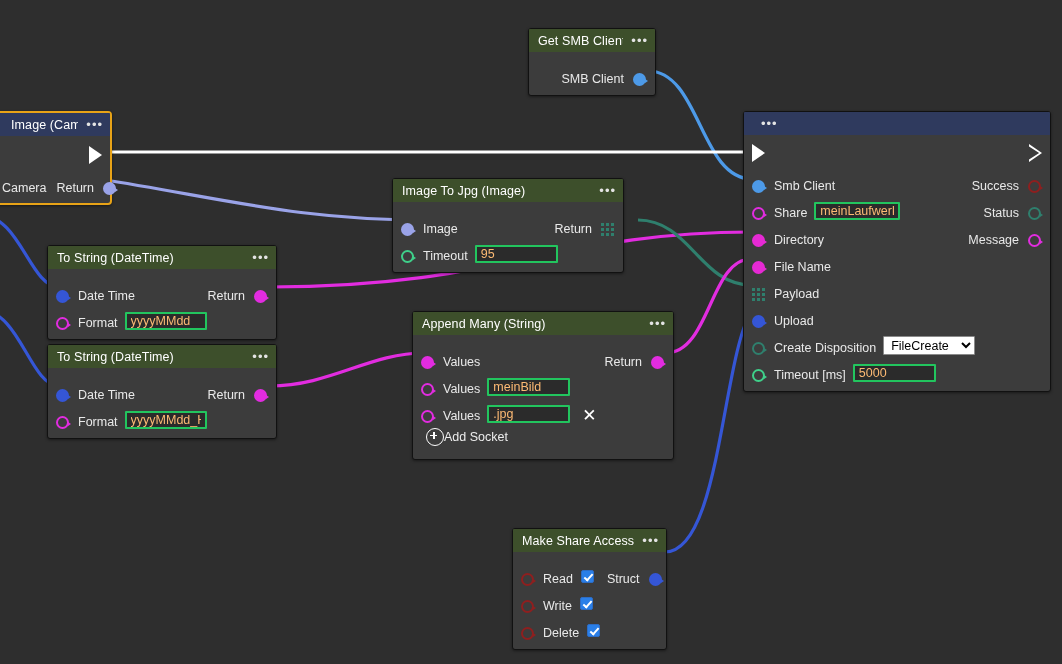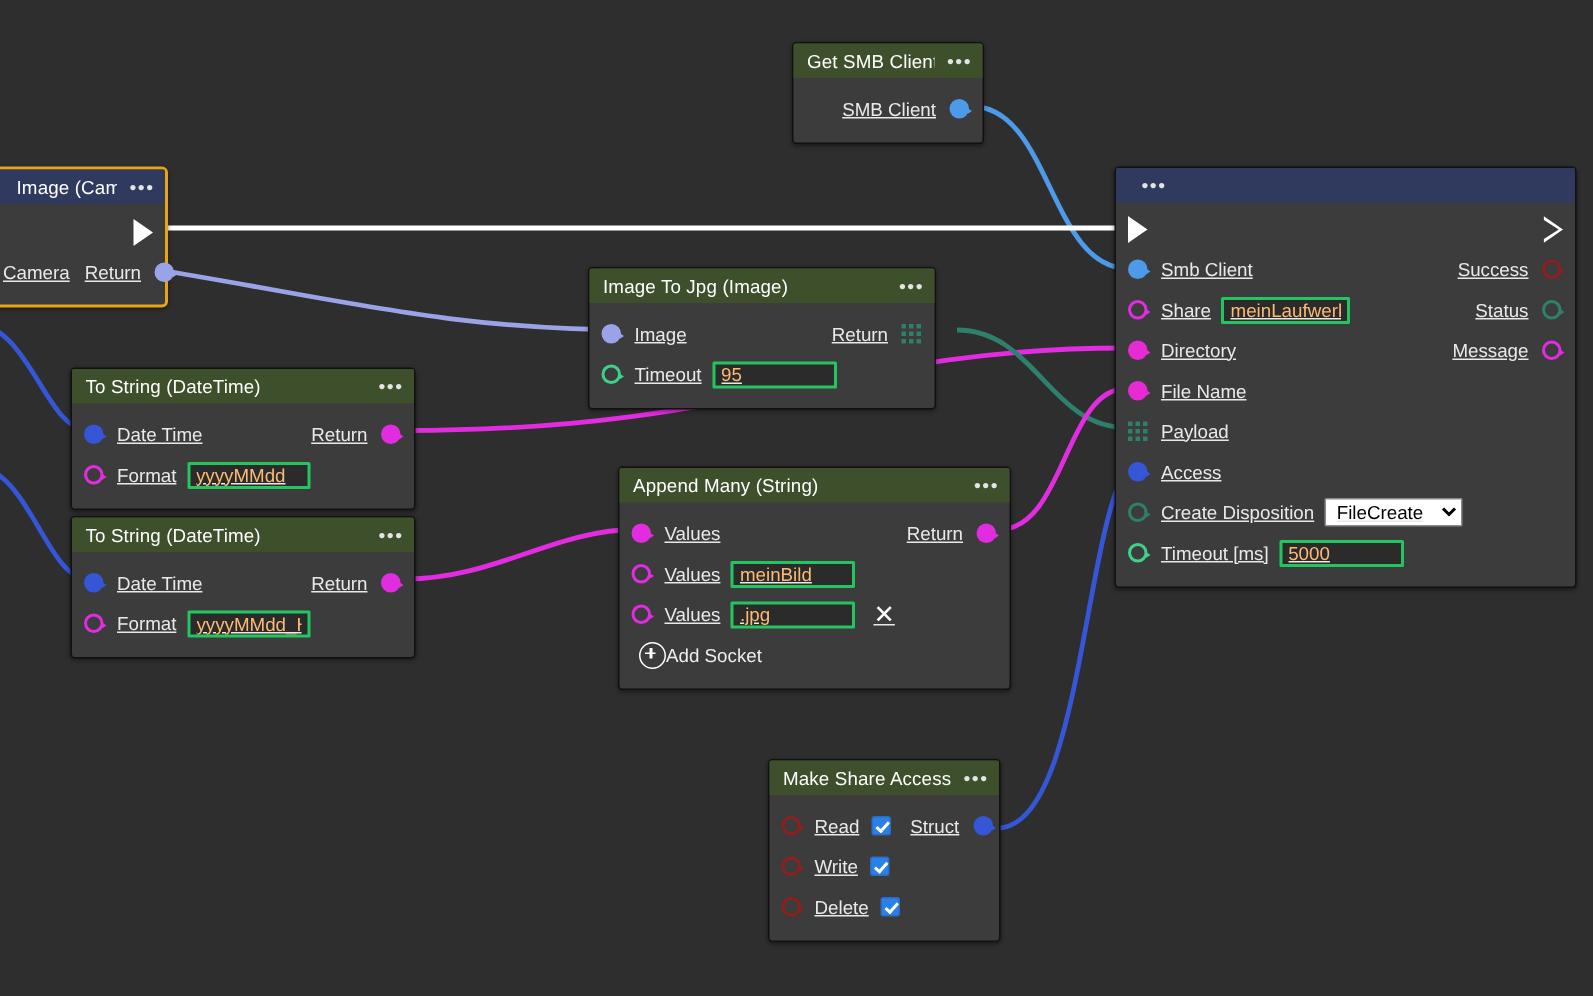--- a/index.html
+++ b/index.html
@@ -67,28 +67,27 @@
     padding-left: 8px;
     user-select: none;
   }
   .node-body {
     padding: 7px 0 9px 0;
   }
 
   
   .row {
     display: flex;
-    align-items: center;
+    align-items: flex-end;
     height: 27px;
     padding: 0 9px 0 8px;
     box-sizing: border-box;
     color: #e9e9e9;
     font-size: 12.5px;
     white-space: nowrap;
-    text-decoration: underline;
   }
   .row .lbl { padding-left: 9px; }
   .row .lbl-r { padding-right: 9px; }
   .spacer { flex: 1 1 auto; min-width: 10px; }
 
   
   .port {
     position: relative;
     flex: 0 0 auto;
     width: 13px;
@@ -360,21 +359,21 @@
             <i></i>
             <i></i>
             <i></i>
             <i></i>
         </span>
         <span class="lbl">Payload</span>
       </div>
 
       <div class="row">
         <span class="port fill c-indigo"></span>
-        <span class="lbl">Access</span>
+        <span class="lbl">Upload</span>
       </div>
 
       <div class="row">
         <span class="port hollow c-teal"></span>
         <span class="lbl">Create Disposition</span>
         <select class="field">
           <option>FileCreate</option>
         </select>
       </div>
 
@@ -484,21 +483,21 @@
         <input class="field w-mid" type="text" value=".jpg" style="">
         <span class="xbtn">✕</span>
       </div>
       <div class="add-row">
         <span class="plus"></span>
         <span class="lbl">Add Socket</span>
       </div>
     </div>
   </div>
 
-  <div class="node" id="n-share" style="left:512px; top:506px; width:155px;">
+  <div class="node" id="n-share" style="left:512px; top:528px; width:155px;">
     <div class="node-header hdr-green">
       <span class="title">Make Share Access</span>
       <span class="dots">•••</span>
     </div>
     <div class="node-body">
       <div class="row">
         <span class="port hollow c-red"></span>
         <span class="lbl">Read</span>
         <input class="cb" type="checkbox" checked="" style="">
         <span class="spacer"></span>

